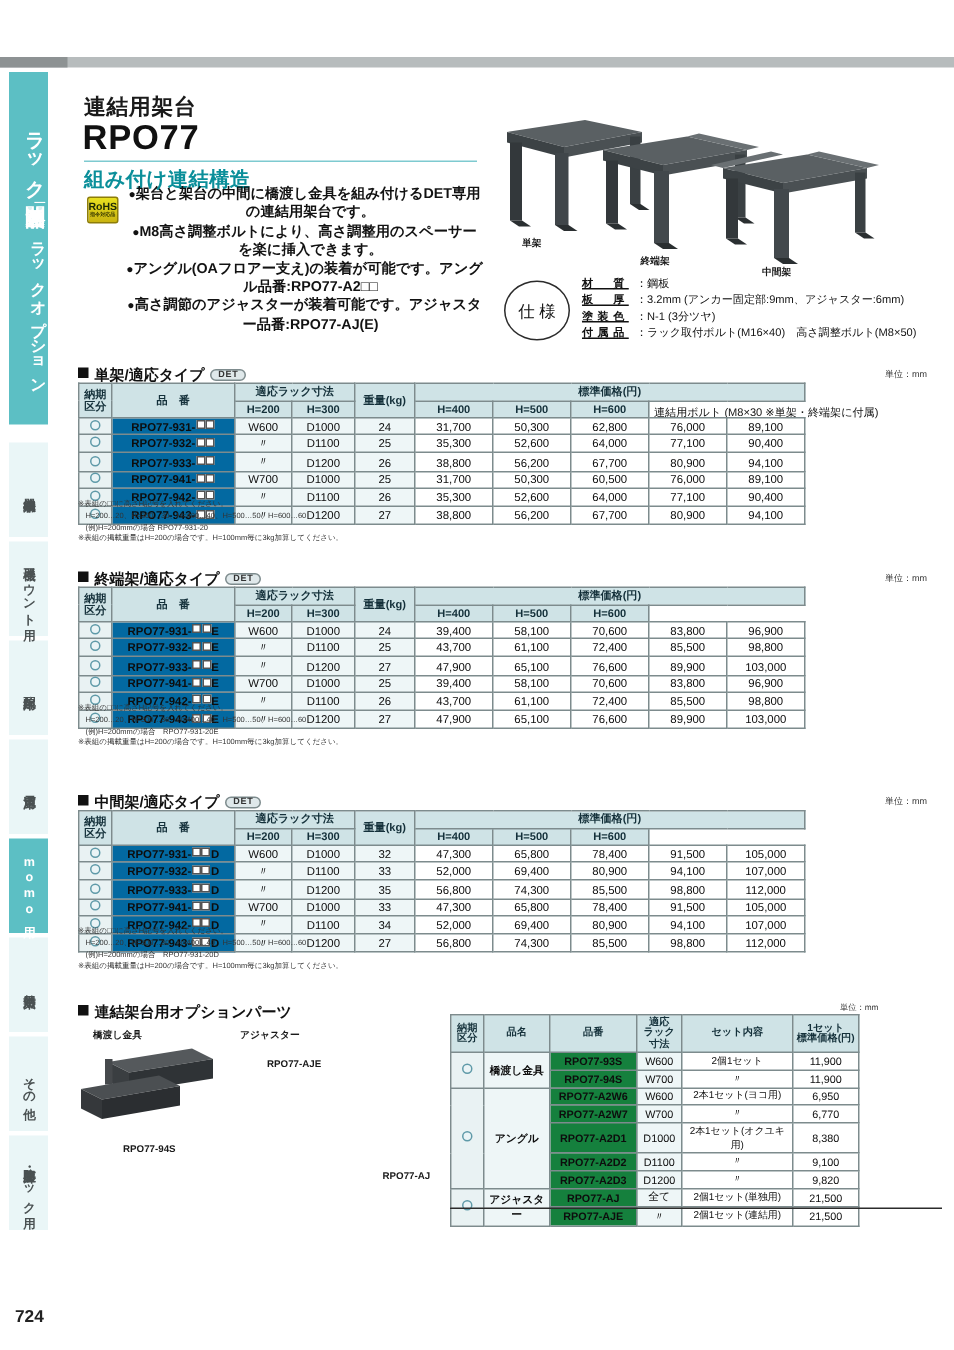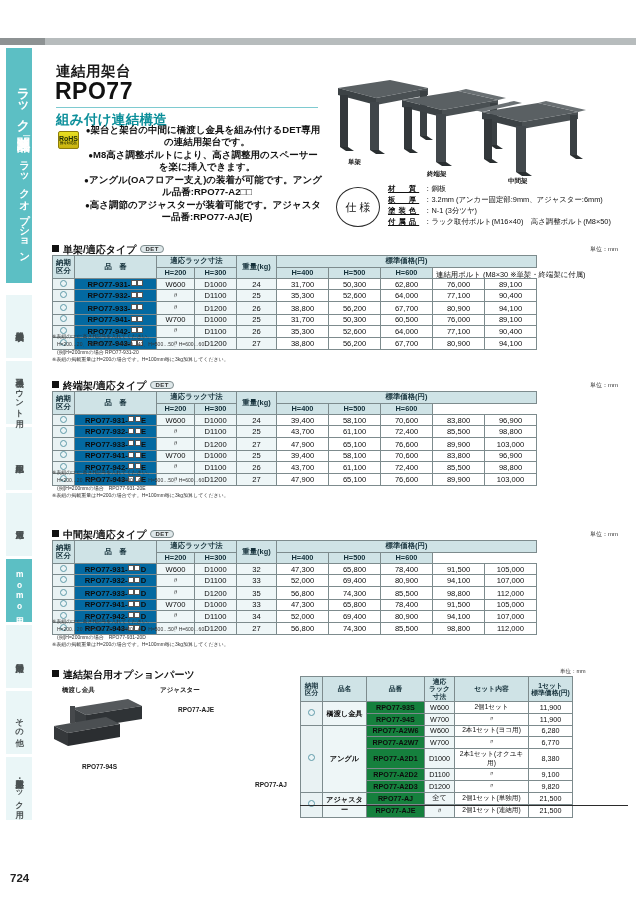--- a/index.html
+++ b/index.html
@@ -677,21 +677,21 @@
         <td class="o-set">〃</td>
         <td class="o-price">11,900</td>
       </tr>
 
       <tr>
         <td class="o-nouki" rowspan="5"><span class="nouki-ic"></span></td>
         <td class="o-name" rowspan="5">アングル</td>
         <td class="o-code">RPO77-A2W6</td>
         <td class="o-size">W600</td>
         <td class="o-set">2本1セット(ヨコ用)</td>
-        <td class="o-price">6,280</td>
+        <td class="o-price">6,950</td>
       </tr>
       <tr>
         <td class="o-code">RPO77-A2W7</td>
         <td class="o-size">W700</td>
         <td class="o-set">〃</td>
         <td class="o-price">6,770</td>
       </tr>
       <tr>
         <td class="o-code">RPO77-A2D1</td>
         <td class="o-size">D1000</td>

